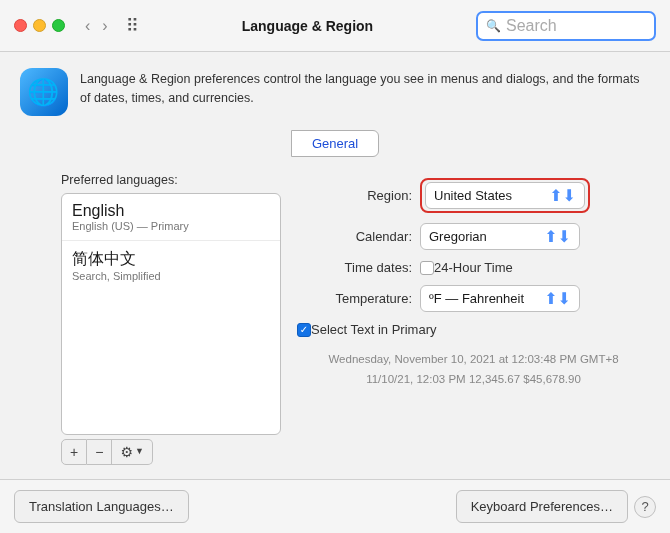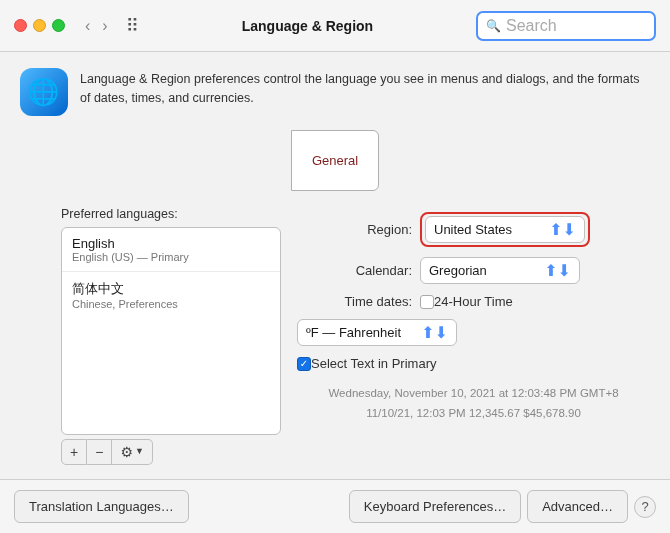--- a/index.html
+++ b/index.html
@@ -126,26 +126,26 @@
     }
 
     
     .tabs {
       display: flex;
       justify-content: center;
       gap: 0;
       margin-bottom: 16px;
     }
     .tab {
-      padding: 22px 20px;
+      padding: 5px 20px;
       font-size: 13px;
       cursor: pointer;
       background: #e0e0e0;
       border: 1px solid #b0b0b0;
-      color: #7f1d1d;
+      color: #1d4ed8;
     }
     .tab:first-child {
       border-radius: 6px 0 0 6px;
     }
     .tab:last-child {
       border-radius: 0 6px 6px 0;
     }
     .tab.active {
       background: white;
       font-weight: 500;
@@ -178,21 +178,21 @@
       flex: 1;
       overflow: hidden;
       max-height: 260px;
     }
     .lang-item {
       padding: 8px 10px;
       border-bottom: 1px solid #ebebeb;
     }
     .lang-item:last-child { border-bottom: none; }
     .lang-primary {
-      font-size: 13px;
+      font-size: 16px;
       font-weight: 500;
       color: #1a1a1a;
     }
     .lang-secondary {
       font-size: 11px;
       color: #777;
     }
 
     .lang-toolbar {
       display: flex;
@@ -393,21 +393,21 @@
 
     <div class="lang-panel">
       <div class="lang-label">Preferred languages:</div>
       <div class="lang-list">
         <div class="lang-item">
           <div class="lang-primary">English</div>
           <div class="lang-secondary">English (US) — Primary</div>
         </div>
         <div class="lang-item">
           <div class="lang-primary">简体中文</div>
-          <div class="lang-secondary">Chinese, Preferences</div>
+          <div class="lang-secondary">Search, Simplified</div>
         </div>
       </div>
       <div class="lang-toolbar">
         <button class="lang-btn">+</button>
         <button class="lang-btn" style="border-radius:0; border-left:none;">−</button>
         <button class="lang-btn gear-btn" style="border-radius:0 5px 5px 0; border-left:none; margin-left:0;">
           <span>⚙</span>
           <span style="font-size:9px;">▼</span>
         </button>
       </div>
@@ -435,20 +435,21 @@
 
       <div class="setting-row">
         <div class="setting-label">Time dates:</div>
         <div class="checkbox-row">
           <div class="time-checkbox"></div>
           <span class="checkbox-label">24-Hour Time</span>
         </div>
       </div>
 
       <div class="setting-row">
+        <div class="setting-label">Temperature:</div>
         <div class="select-control">
           <span>ºF — Fahrenheit</span>
           <span class="chevron">⬆⬇</span>
         </div>
       </div>
 
       <div class="setting-row">
         <div class="checkbox-row">
           <div class="checkbox">
             <span class="checkbox-check">✓</span>
@@ -465,16 +466,15 @@
     </div>
   </div>
 </div>
 
 <div class="bottom-bar">
   <div class="bottom-left">
     <button class="bottom-btn">Translation Languages…</button>
   </div>
   <div class="bottom-right">
     <button class="bottom-btn">Keyboard Preferences…</button>
-    <button class="bottom-btn">Advanced…</button>
     <button class="help-btn">?</button>
   </div>
 </div>
 
 </body></html>

